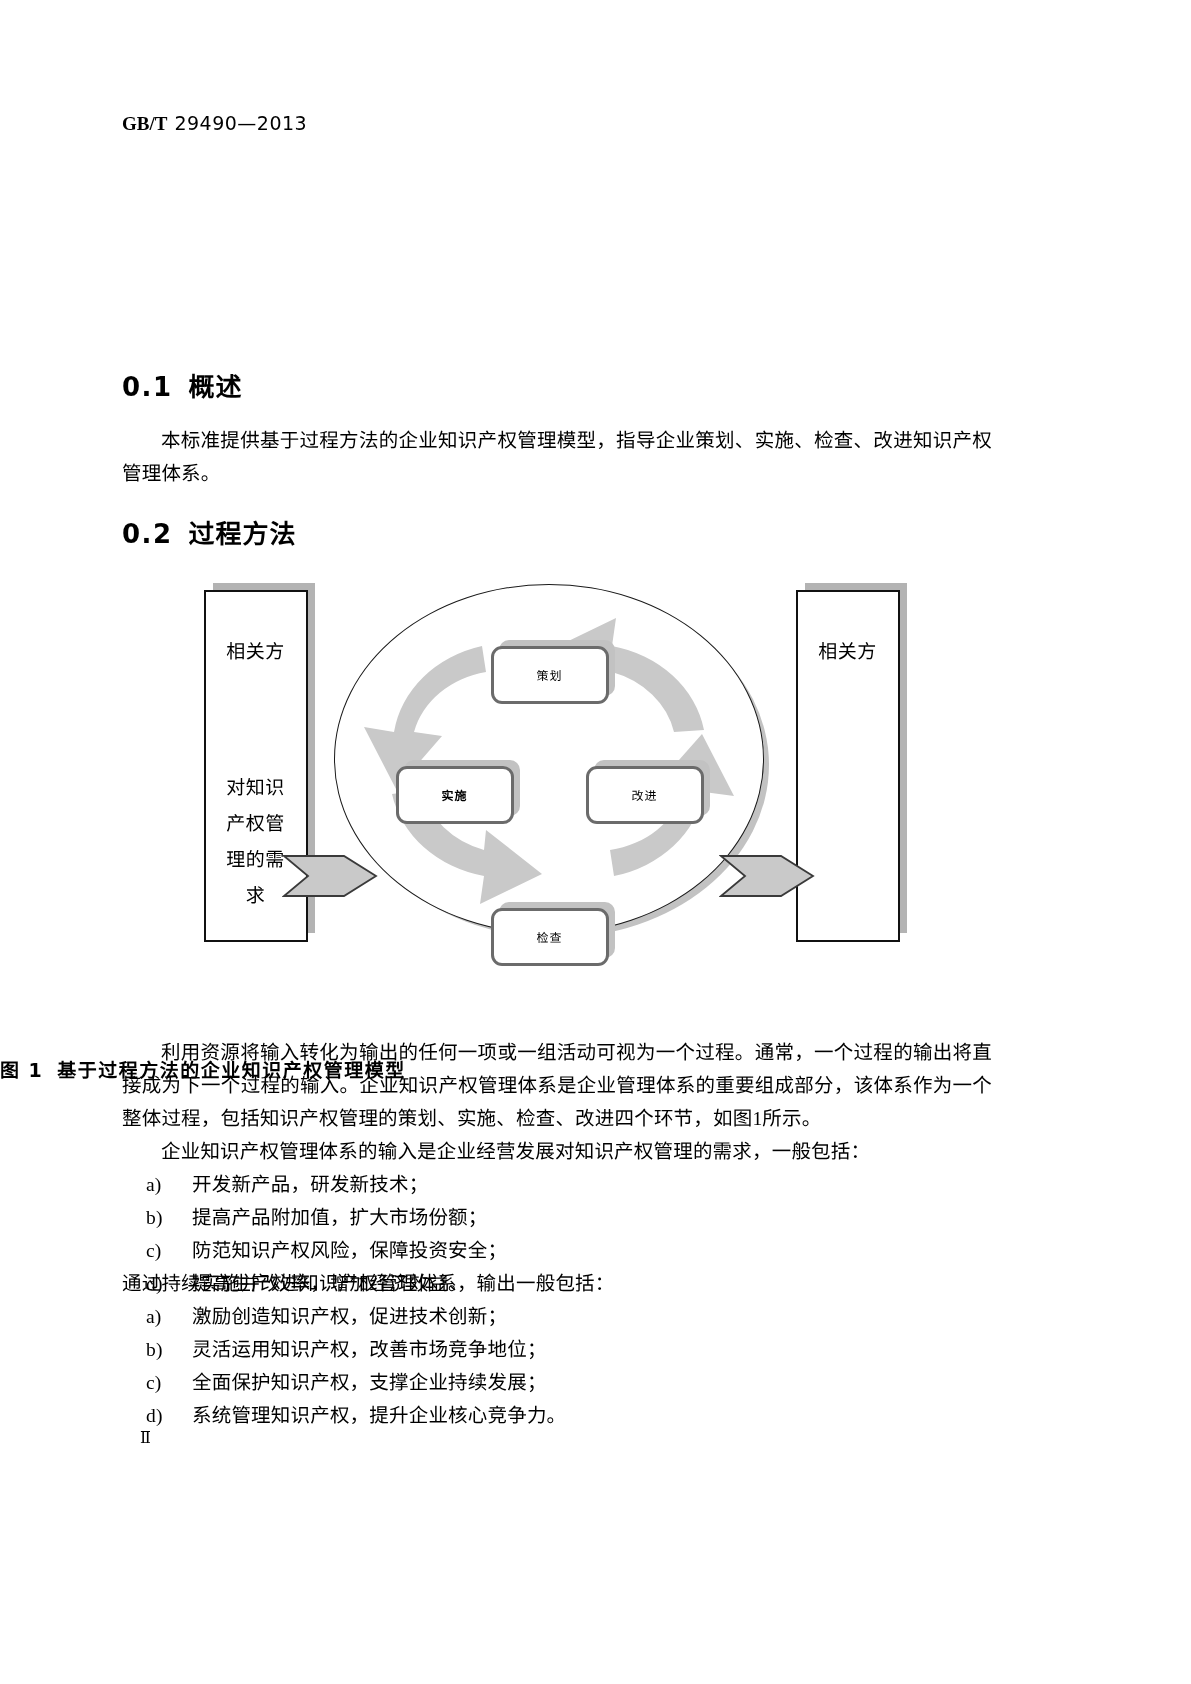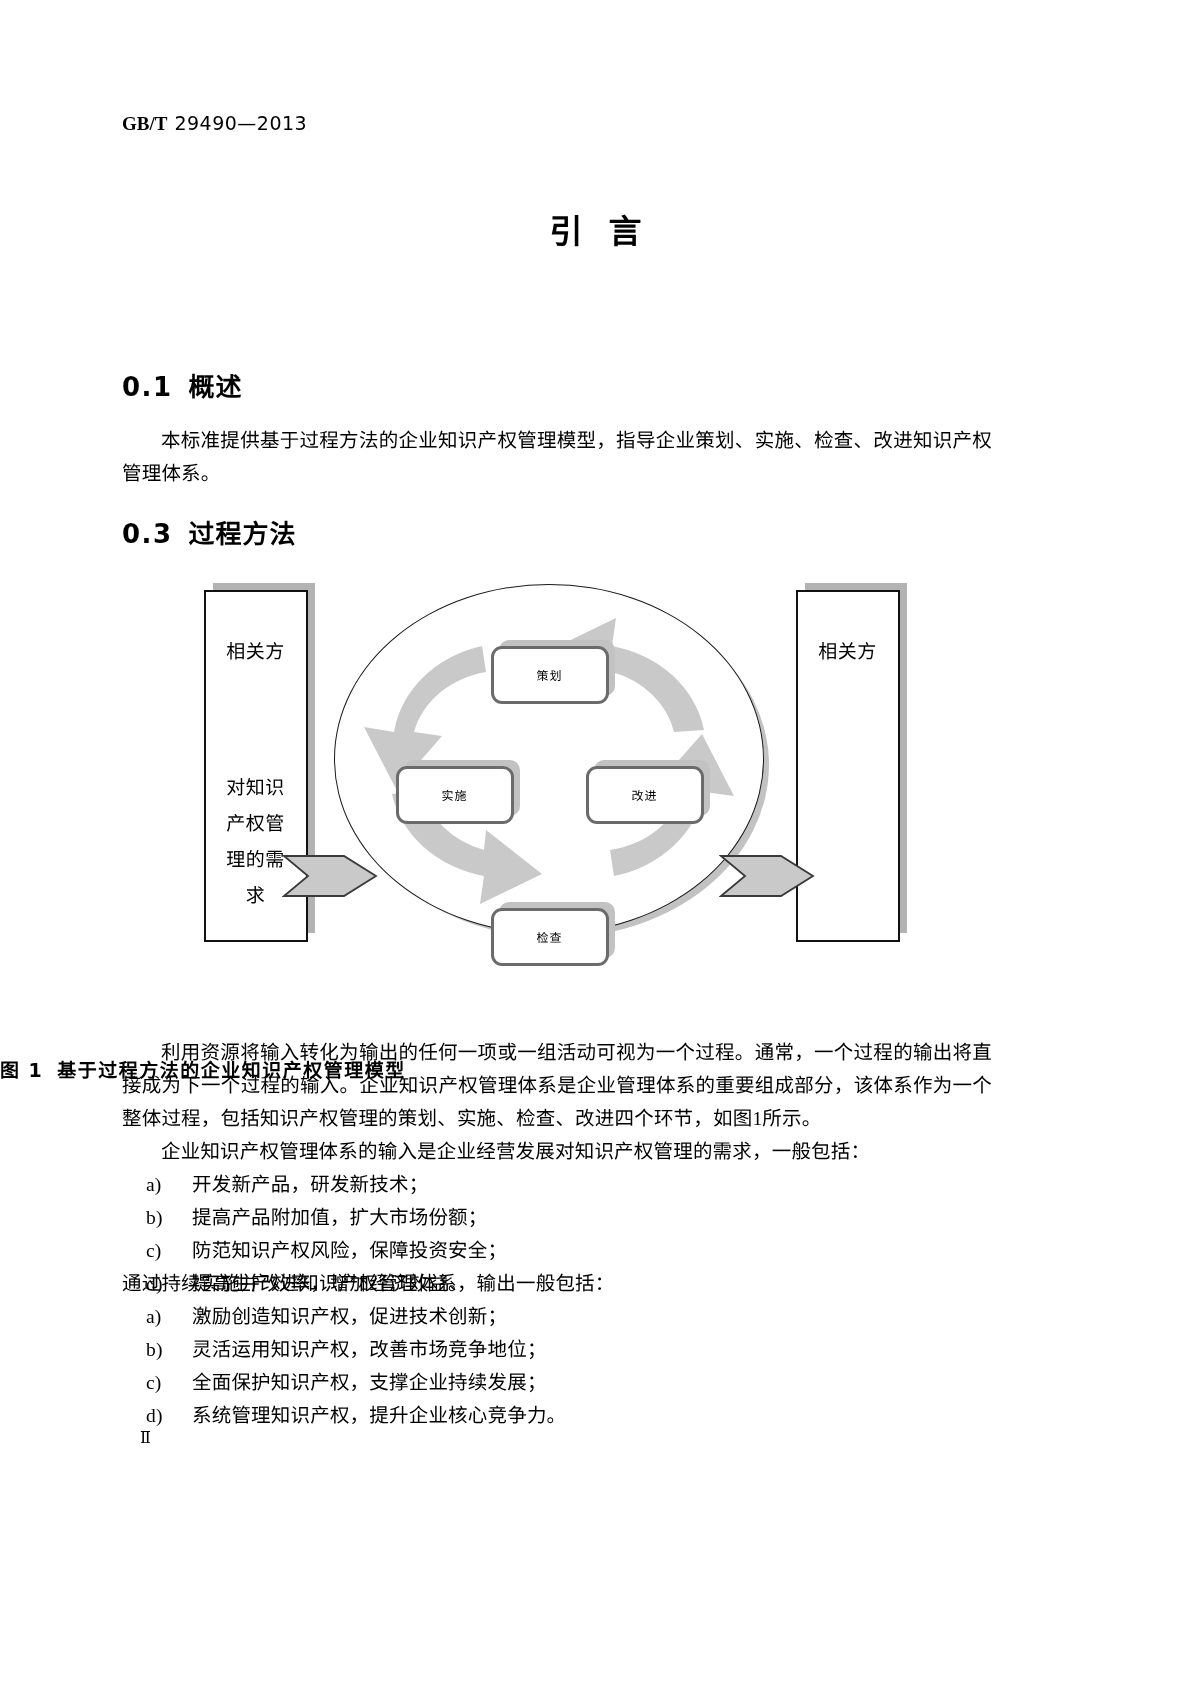--- a/index.html
+++ b/index.html
@@ -181,21 +181,21 @@
     box-shadow: 7px -7px 0 -1px #c2c2c2;
     display: flex;
     align-items: center;
     justify-content: center;
     font-size: 12px;
     letter-spacing: 1px;
     box-sizing: border-box;
     z-index: 6;
   }
   #node-plan   { left: 295px; top: 68px;  width: 118px; height: 58px; }
-  #node-do     { left: 200px; top: 188px; width: 118px; height: 58px; }
+  #node-do     { left: 200px; top: 188px; width: 118px; height: 58px; font-weight: bold; }
   #node-check  { left: 295px; top: 290px; width: 118px; height: 58px; margin-top: 40px; }
   #node-act    { left: 390px; top: 188px; width: 118px; height: 58px; }
 
   .arrows-svg {
     position: absolute;
     left: 138px;
     top: 6px;
     width: 428px;
     height: 348px;
     z-index: 3;
@@ -247,32 +247,31 @@
 </style>
 </head>
 <body>
 
 <div class="page">
 
   <div class="std-header">
     <span class="std-code">GB/T</span><span class="std-num">29490—2013</span>
   </div>
 
-  <div class="page-title">引言</div>
 
   <div class="sec-heading" id="heading-overview">
     <span class="num">0.1</span><span class="txt">概述</span>
   </div>
 
   <div class="body-block" id="para-overview">
     <p class="indent2">本标准提供基于过程方法的企业知识产权管理模型，指导企业策划、实施、检查、改进知识产权管理体系。</p>
   </div>
 
   <div class="sec-heading" id="heading-process">
-    <span class="num">0.3</span><span class="txt">过程方法</span>
+    <span class="num">0.2</span><span class="txt">过程方法</span>
   </div>
 
   <div class="figure-wrap">
     <div class="figure-inner">
 
       <div class="side-box" id="side-box-left">
         <div class="box-top-label">相关方</div>
         <div class="box-lines">
           <span>对知识</span>
           <span>产权管</span>

